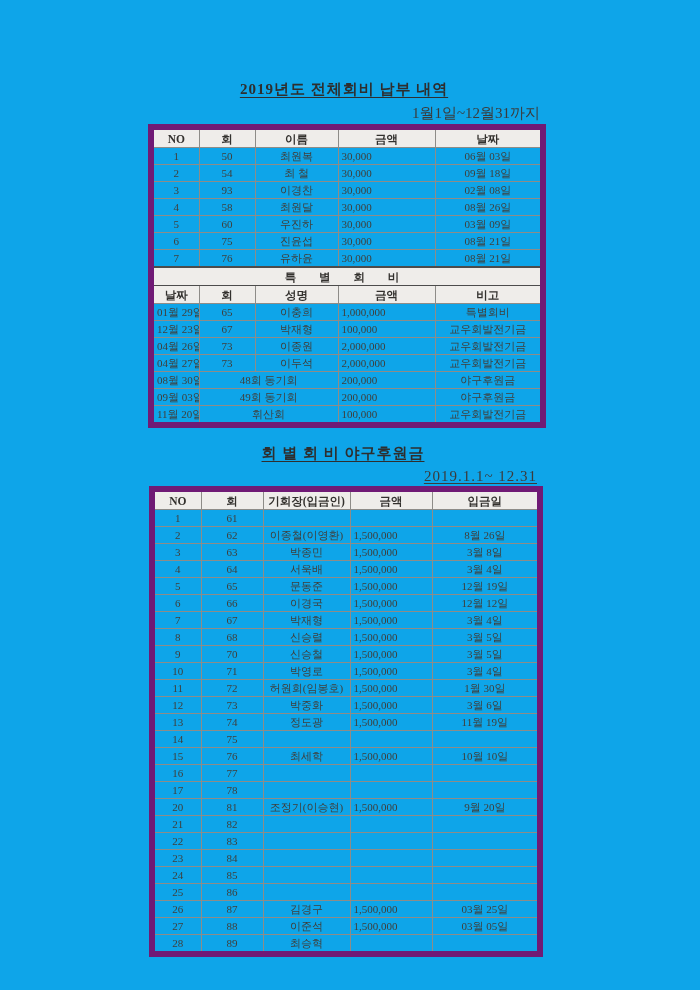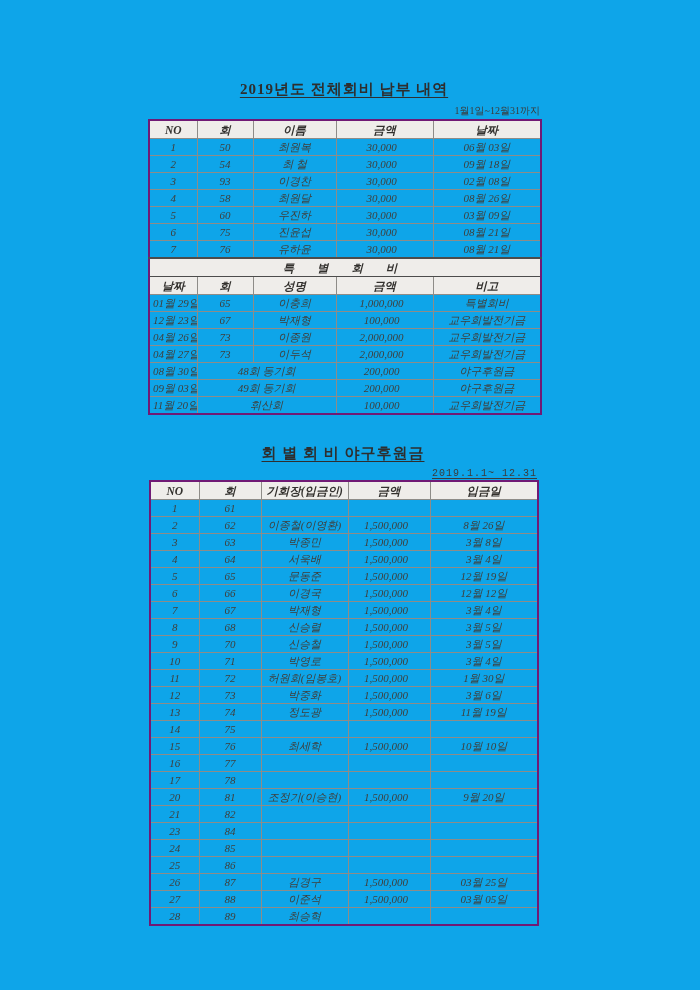--- a/index.html
+++ b/index.html
@@ -12,32 +12,32 @@
     overflow:hidden;
   }
   .sec { position:absolute; }
   .sec1 { left:148px; top:80px;  width:392px; }
   .sec2 { left:149px; top:444px; width:388px; }
   .title {
     text-align:center; font-weight:bold; font-size:15px;
     color:#2e2e2e; text-decoration:underline; letter-spacing:1px;
     text-underline-offset:3px;
   }
-  .period { text-align:right; font-size:10px; color:#3b3b3b; margin-top:5px; margin-bottom:1px; }
-  .period.u { text-decoration:underline; text-underline-offset:2px; letter-spacing:1px;font-family:Liberation Mono, monospace; }
-  table { border-collapse:collapse; width:100%; table-layout:fixed; border:2px solid #701a75;font-style:italic; }
+  .period { text-align:right; font-size:15px; color:#3b3b3b; margin-top:5px; margin-bottom:1px; }
+  .period.u { text-decoration:underline; text-underline-offset:2px; letter-spacing:1px; }
+  table { border-collapse:collapse; width:100%; table-layout:fixed; border:6px solid #701a75; }
   td, th {
     border:1px solid #8e8c88;
     font-size:11px; height:16px; line-height:16px;
     padding:0 3px; text-align:center;
     overflow:hidden; white-space:nowrap;
     color:#403e3a;
   }
   th { background:#efedea; font-weight:bold; font-size:11.5px; height:17px; color:#33312e; }
-  .amt { text-align:center; padding-right:9px; }
+  .amt { text-align:left; padding-right:9px; }
   .sp-title th { letter-spacing:10px; border-top:2px solid #4c4c4c; border-bottom:1.5px solid #4c4c4c; }
 </style>
 </head>
 <body>
 
 <div class="page">
 
   <div class="sec sec1">
     <div class="title">2019년도 전체회비 납부 내역</div>
     <div class="period">1월1일~12월31까지</div>
@@ -315,20 +315,27 @@
         <td>9월 20일</td>
       </tr>
       <tr>
         <td>21</td>
         <td>82</td>
         <td></td>
         <td class="amt"></td>
         <td></td>
       </tr>
       <tr>
+        <td>22</td>
+        <td>83</td>
+        <td></td>
+        <td class="amt"></td>
+        <td></td>
+      </tr>
+      <tr>
         <td>23</td>
         <td>84</td>
         <td></td>
         <td class="amt"></td>
         <td></td>
       </tr>
       <tr>
         <td>24</td>
         <td>85</td>
         <td></td>

